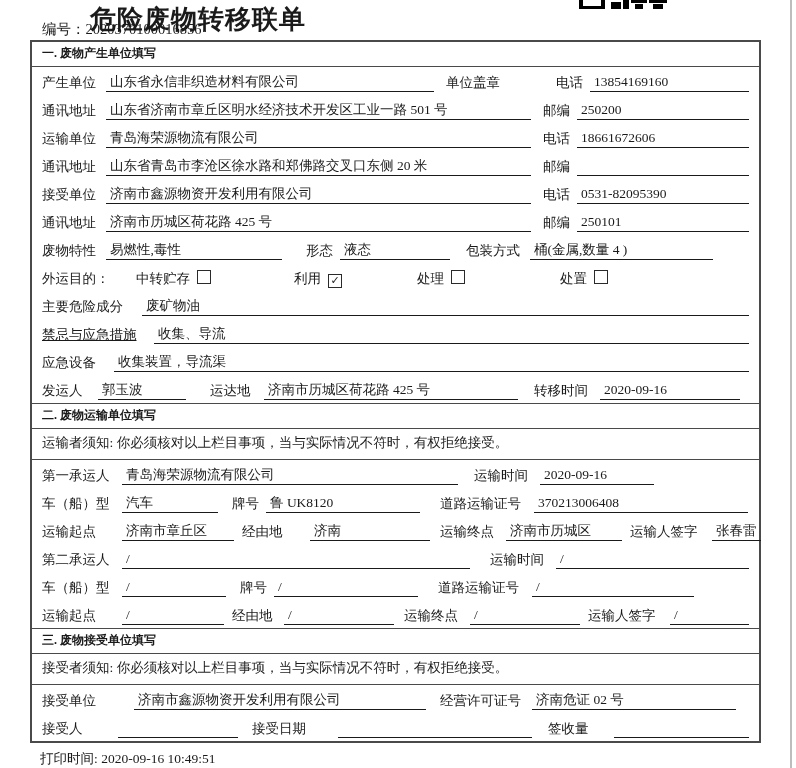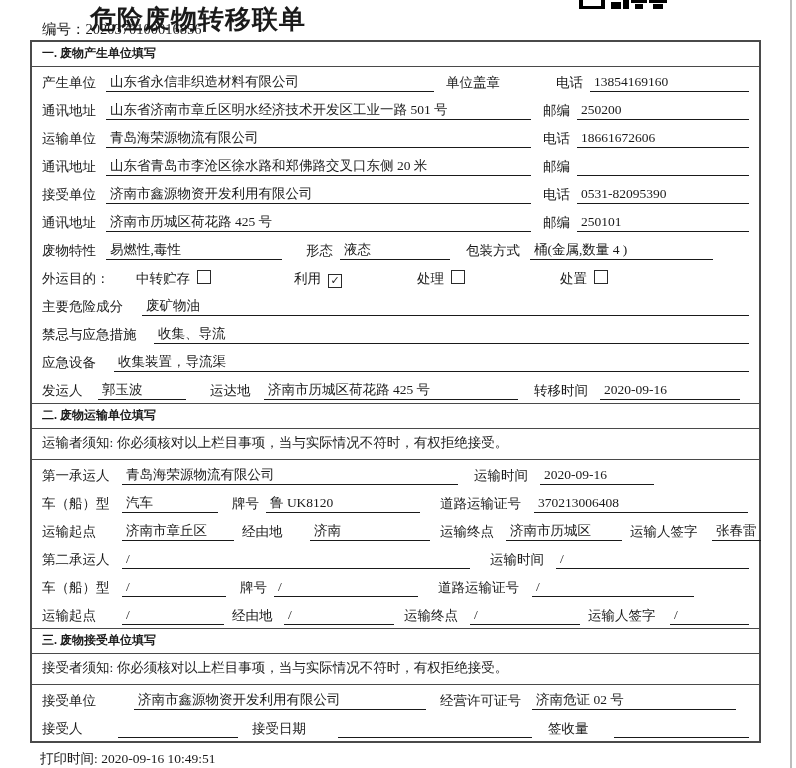--- a/index.html
+++ b/index.html
@@ -17,21 +17,21 @@
   .section{border-top:1.5px solid #4a4a4a;}
   .section:first-child{border-top:none;}
   .sec-title{font-weight:bold;font-size:12px;padding:3px 12px 4px 10px;border-bottom:1.5px solid #4a4a4a;}
   .notice{padding:5px 10px 7px 10px;border-bottom:1.5px solid #4a4a4a;}
   .row{display:flex;align-items:flex-end;height:25px;padding:0 10px 3px 10px;white-space:nowrap;}
   .lbl{flex:none;}
   .lbl3{flex:none;width:56px;}
   .lbl4{flex:none;width:64px;}
   .lbl5{flex:none;width:80px;}
   .lbl6{flex:none;width:92px;}
-  .lbl7{flex:none;width:106px;}
+  .lbl7{flex:none;width:106px;text-decoration:underline;}
   .val{border-bottom:1px solid #1a1a1a;padding:0 4px;min-height:17px;flex:none;}
   .val.c{text-align:left;}
   .fill{flex:1 1 auto;}
   .cb{display:inline-block;width:12px;height:12px;border:1px solid #2a2a2a;margin-left:7px;
     font-family:"DejaVu Sans",sans-serif;font-size:11px;line-height:11px;text-align:center;
     vertical-align:-1px;}
   .opt{flex:none;}
   .print-line{position:absolute;left:40px;top:750px;font-size:13.5px;white-space:nowrap;}
 </style>
 </head>

